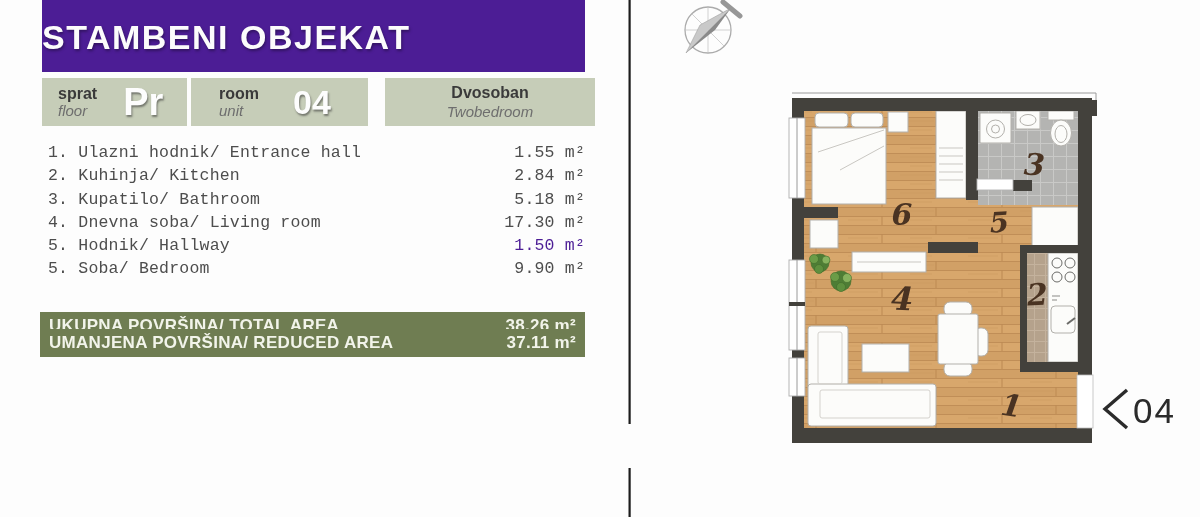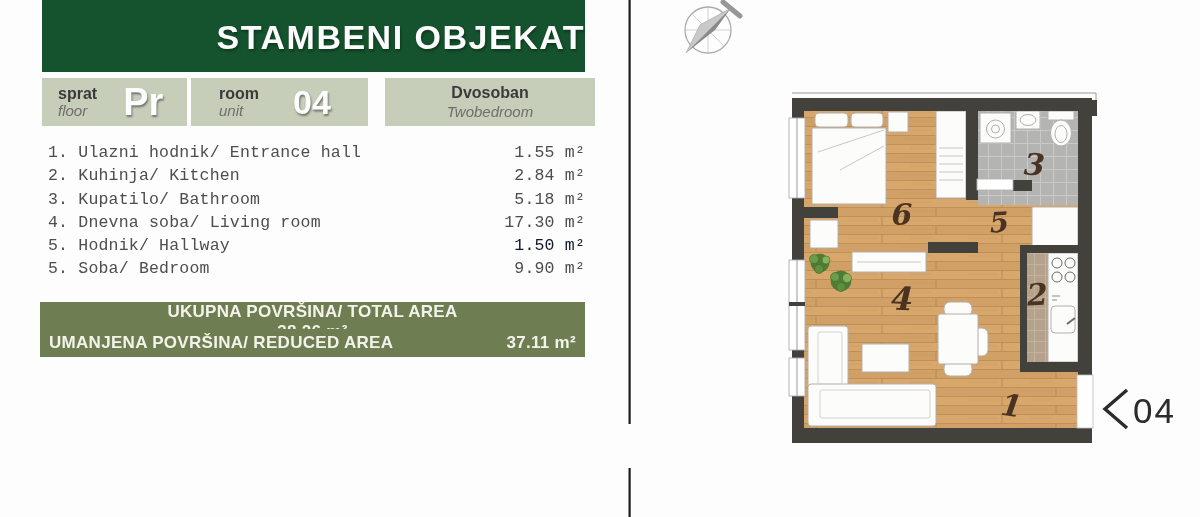--- a/index.html
+++ b/index.html
@@ -4,23 +4,23 @@
 <style>
   html,body{margin:0;padding:0;}
   body{
     width:1200px;height:517px;position:relative;overflow:hidden;
     background:#fdfdfd;font-family:"Liberation Sans", sans-serif;
   }
   .abs{position:absolute;}
 
   
   .header{
-    left:42px;top:0;width:543px;height:72px;background:#14532d;
+    left:42px;top:0;width:543px;height:72px;background:#4c1d95;
     color:#fcfcfc;font-weight:bold;font-size:34px;letter-spacing:1.5px;
-    text-align:right;line-height:74px;
+    text-align:left;line-height:74px;
     text-shadow:1px 2px 3px rgba(0,0,0,.35);
   }
   .ibox{
     top:78px;height:48px;background:#c6cdb8;display:flex;align-items:center;
   }
   .ibox .lbls{display:flex;flex-direction:column;justify-content:center;line-height:1.1;}
   .lbl-sr{font-weight:bold;font-size:16px;color:#3a3a3a;}
   .lbl-en{font-style:italic;font-size:15px;color:#6e6e6e;}
   .ibox .val{
     color:#fdfdfd;font-weight:bold;
@@ -31,28 +31,28 @@
   #box-floor .val{font-size:38px;margin-left:26px;}
   #box-unit{left:191px;width:177px;}
   #box-unit .lbls{margin-left:28px;}
   #box-unit .val{font-size:34px;margin-left:34px;}
   #box-type{left:385px;width:210px;flex-direction:column;justify-content:center;align-items:center;line-height:1.15;}
 
   .room-list{left:48px;top:141px;width:537px;}
   .room-row{display:flex;justify-content:space-between;height:23.3px;line-height:23.3px;
     font-size:16.5px;color:#4d4d4d;letter-spacing:.2px;font-family:Liberation Mono, monospace;}
   .room-row .area{text-align:right;}
-  .room-row.faded .area{color:#0f172a;}
+  .room-row.faded .area{color:#4c1d95;}
 
   .totalbar{
     left:40px;width:545px;height:28px;background:#6f7d52;display:flex;
     justify-content:space-between;align-items:center;padding:0 9px;box-sizing:border-box;
     color:#f2f4ea;font-weight:bold;font-size:17px;letter-spacing:.3px;
   }
-  #bar-total{top:302px;flex-direction:column;}
+  #bar-total{top:312px;}
   #bar-reduced{top:329px;}
 
   svg text{font-family:"DejaVu Serif", serif;}
   text.entr{font-family:"Liberation Sans", sans-serif;}
 </style>
 </head>
 <body>
 
 <div class="abs header">STAMBENI OBJEKAT</div>
 

